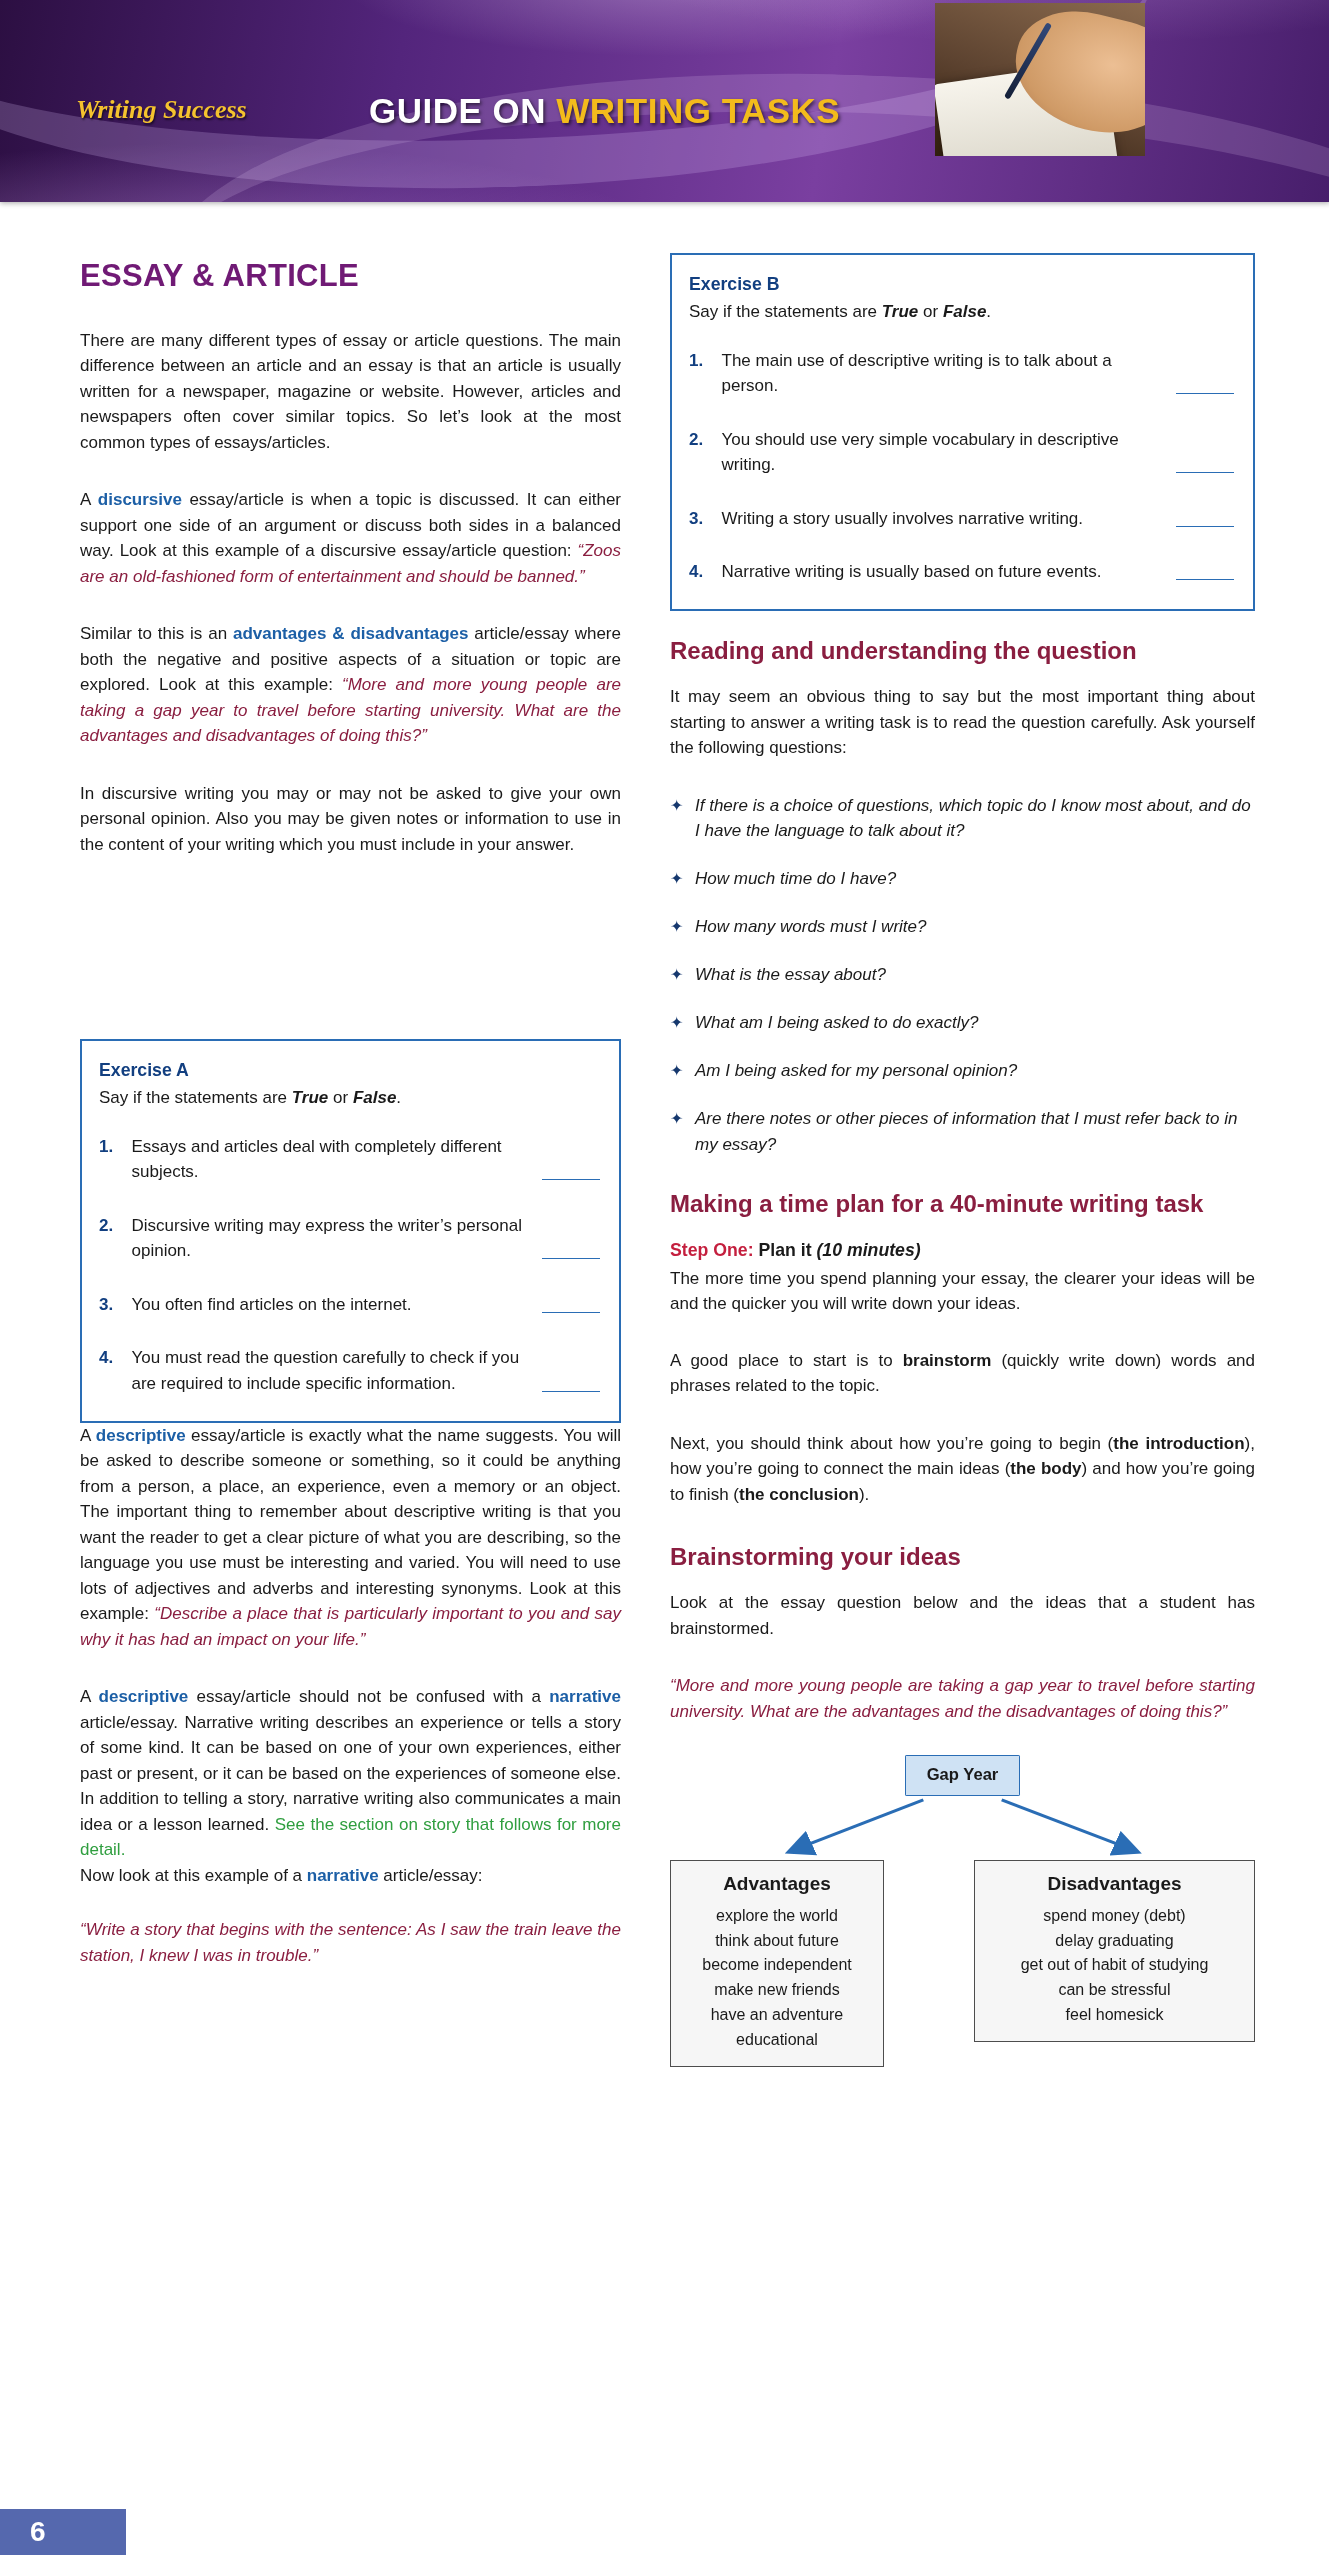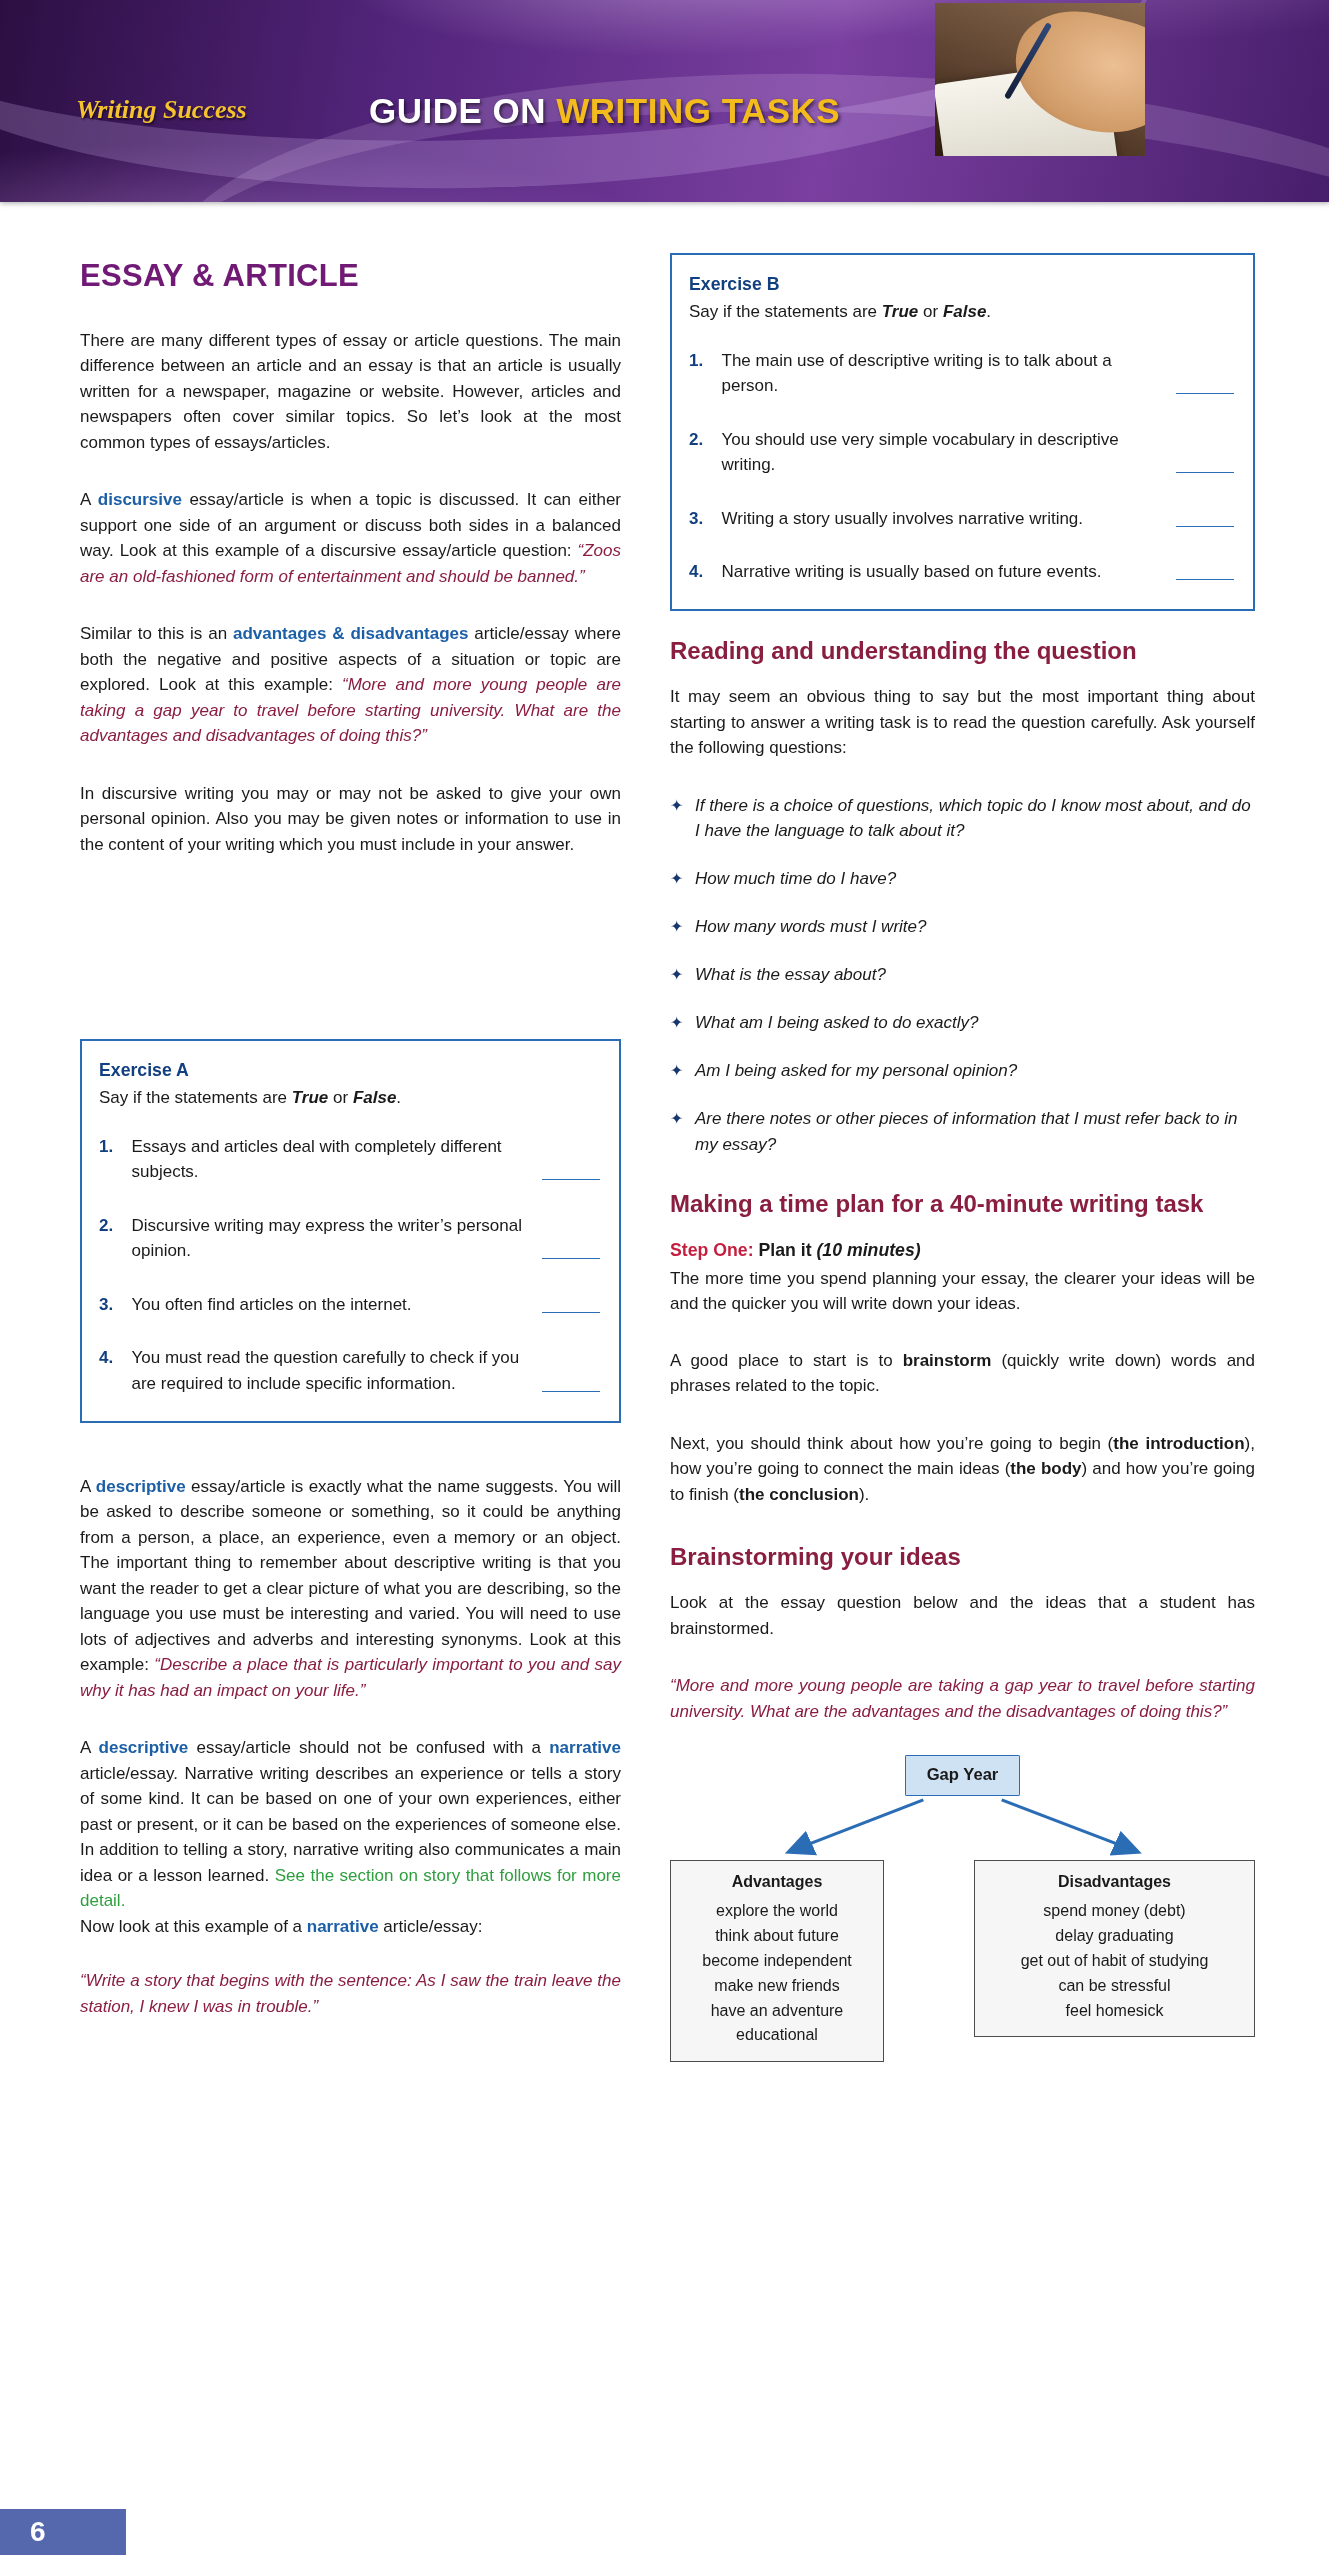--- a/index.html
+++ b/index.html
@@ -76,21 +76,21 @@
   .quote { color:#8a1e40; font-style:italic; }
   .b     { font-weight:bold;text-align:right; }
   .bi    { font-weight:bold; font-style:italic; }
   .green { color:#2f9e3f; }
   .step  { color:#c41f3e; font-weight:bold; }
 
   p.quote-block { color:#8a1e40; font-style:italic; text-align:justify; margin-bottom:31px; }
 
   
   .ex-box { border:2.1px solid #2a6db5; background:#fff; padding:16px 19.3px 8.6px 17px; }
-  .ex-box-a { margin-top:182px; margin-bottom:51px; }
+  .ex-box-a { margin-top:182px; }
   .ex-box-b { margin-bottom:22px; }
   .ex-title { color:#123f80; font-weight:bold; font-size:17.7px; margin-bottom:1.1px; }
   .ex-instr { margin-bottom:23.6px; }
   .ex-item { display:flex; gap:7.5px; margin-bottom:28px; }
   .ex-item:last-child { margin-bottom:16px; }
   .ex-num { color:#123f80; font-weight:bold; min-width:25px; }
   .ex-body { flex:1; display:flex; }
   .ex-text { flex:1; padding-right:14px; }
   .blank { width:58px; flex:0 0 auto; border-bottom:1.6px solid #2a6db5; align-self:flex-end; margin-bottom:4.3px; }
 
@@ -106,21 +106,21 @@
   .diagram { margin-top:6.4px; }
   .gap-box {
     width:115px; margin:0 auto; border:1.6px solid #2a6db5; background:#cfe2f4;
     text-align:center; font-weight:bold; font-size:16.6px; padding:7px 0; border-radius:1.1px;
   }
   .arrows { display:block; width:100%; height:64px; }
   .diagram-row { display:flex; justify-content:space-between; align-items:flex-start; }
   .d-box { border:1.6px solid #4d4d4d; background:#f6f6f6; text-align:center; padding:8.6px 7.5px 13px; }
   .d-box.adv { width:214px; }
   .d-box.dis { width:281px; }
-  .d-title { font-weight:bold; font-size:16px; margin-bottom:5.4px; }
+  .d-title { font-weight:bold; font-size:19px; margin-bottom:5.4px; }
   .d-item { font-size:16px; line-height:1.55; }
 
   
   .page-num {
     position:absolute; left:0; bottom:21.4px; width:126px; height:46px;
     background:#5568ae; color:#fff; font-size:28px; font-weight:bold;
     display:flex; align-items:center; padding-left:30px;
   }
 </style>
 </head>

